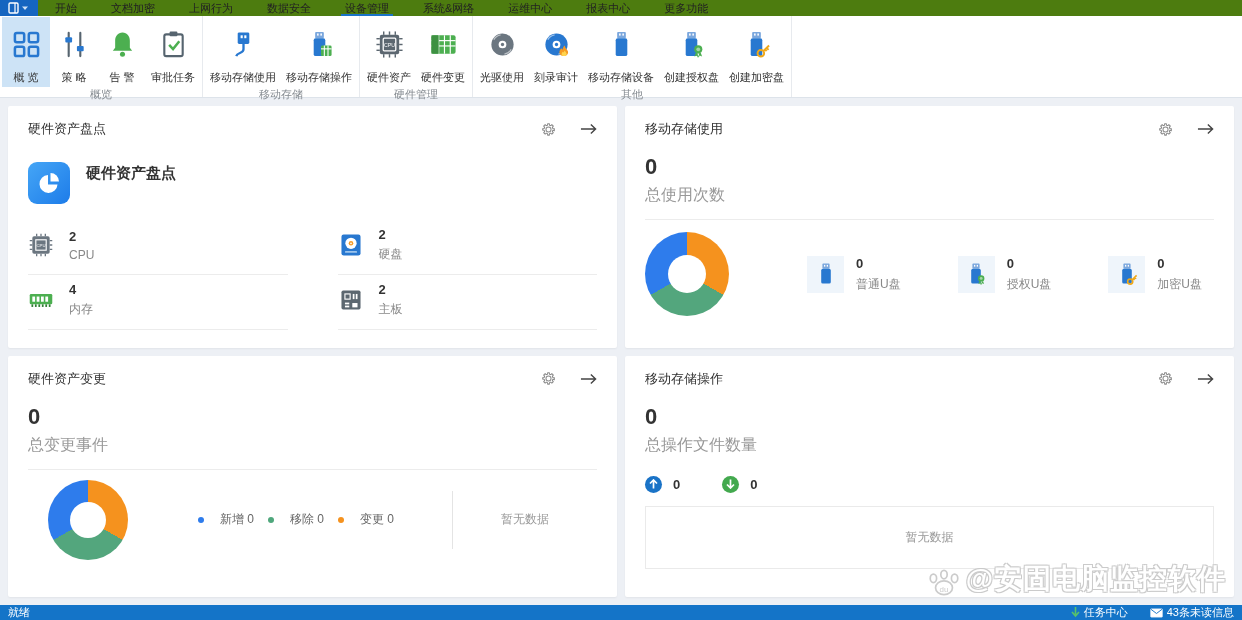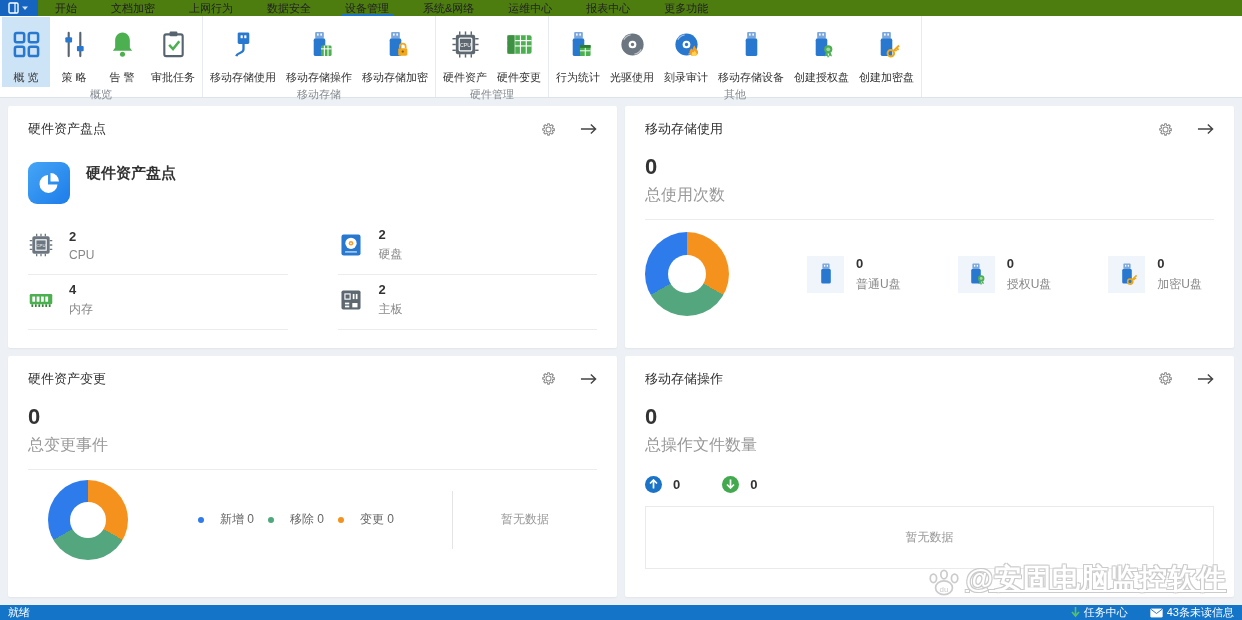--- a/index.html
+++ b/index.html
@@ -61,21 +61,21 @@
   .vdiv { width:1px; height:58px; background:#e4e4e4; margin-left:58px; }
   .empty-center { flex:1; text-align:center; font-size:12px; color:#999; }
   .op-arrows { display:flex; align-items:center; gap:42px; margin-top:20px; }
   .op-item { display:flex; align-items:center; gap:11px; font-size:13px; font-weight:bold; color:#333; }
   .circ { width:17px; height:17px; border-radius:50%; display:flex; align-items:center; justify-content:center; flex:0 0 auto; }
   .circ.up { background:#1a73c7; } .circ.down { background:#43a94e; }
   .empty-box { margin-top:13px; height:63px; border:1px solid #eaeaea; display:flex; align-items:center; justify-content:center; font-size:12px; color:#999; }
   
   .watermark { position:absolute; right:16px; bottom:22px; display:flex; align-items:flex-end; gap:4px; pointer-events:none; opacity:.95; }
   .watermark .wm-text { font-size:28px; font-weight:bold; color:#fff; letter-spacing:1px;
-     text-shadow:-1px -1px 0 #c9c9c9,1px -1px 0 #c9c9c9,-1px 1px 0 #c9c9c9,1px 1px 0 #c9c9c9;text-decoration:underline; }
+     text-shadow:-1px -1px 0 #c9c9c9,1px -1px 0 #c9c9c9,-1px 1px 0 #c9c9c9,1px 1px 0 #c9c9c9; }
   
   .statusbar { height:15px; background:#1474c8; color:#fff; font-size:11px; display:flex; align-items:center; justify-content:space-between; padding:0 8px; flex:0 0 auto; }
   .sb-right { display:flex; align-items:center; gap:6px; }
   .sb-item { display:flex; align-items:center; gap:4px; cursor:pointer; }
   .sb-gap { width:10px; }
   .hidden-defs { position:absolute; width:0; height:0; overflow:hidden; }
 </style>
 </head>
 <body>
 
@@ -178,29 +178,20 @@
           <use href="#sym-usb"></use>
           <rect x="16.5" y="16" width="11" height="11" rx="1.5" fill="#4caf50"></rect>
           <g stroke="#fff" stroke-width="1.1">
               <line x1="16.5" y1="19.5" x2="27.5" y2="19.5"></line>
               <line x1="20" y1="16" x2="20" y2="27"></line>
               <line x1="23.8" y1="16" x2="23.8" y2="27"></line>
             </g>
           </svg>
         <span>移动存储操作</span>
       </div>
-      <div class="ribbon-btn">
-        <svg class="ric" viewBox="0 0 30 30">
-          <use href="#sym-usb"></use>
-          <path d="M19.5 19v-2a3 3 0 0 1 6 0v2" fill="none" stroke="#f2a71c" stroke-width="1.8"></path>
-          <rect x="17.8" y="18.8" width="9.4" height="7.8" rx="1.4" fill="#f2a71c"></rect>
-          <circle cx="22.5" cy="22.3" r="1.2" fill="#8a5c00"></circle>
-          </svg>
-        <span>移动存储加密</span>
-      </div>
     </div>
     <div class="ribbon-group-label">移动存储</div>
   </div>
 
   <div class="ribbon-group">
     <div class="ribbon-btn-row">
       <div class="ribbon-btn">
         <svg class="ric" viewBox="0 0 30 30">
           <g stroke="#5c6770" stroke-width="1.5">
             <line x1="9" y1="1.5" x2="9" y2="5"></line>
@@ -235,32 +226,20 @@
           <rect x="2.5" y="5.5" width="7.5" height="19" fill="#3e9142"></rect>
           </svg>
         <span>硬件变更</span>
       </div>
     </div>
     <div class="ribbon-group-label">硬件管理</div>
   </div>
 
   <div class="ribbon-group">
     <div class="ribbon-btn-row">
-      <div class="ribbon-btn">
-        <svg class="ric" viewBox="0 0 30 30">
-          <use href="#sym-usb"></use>
-          <rect x="16.5" y="15.5" width="11" height="11.5" rx="1.2" fill="#4caf50"></rect>
-          <rect x="16.5" y="15.5" width="11" height="3" fill="#2e7d32"></rect>
-          <g stroke="#fff" stroke-width="1">
-              <line x1="16.5" y1="21.5" x2="27.5" y2="21.5"></line>
-              <line x1="22" y1="18.5" x2="22" y2="27"></line>
-            </g>
-          </svg>
-        <span>行为统计</span>
-      </div>
       <div class="ribbon-btn">
         <svg class="ric" viewBox="0 0 30 30" style="color:#6b7680">
           <use href="#sym-disc"></use>
           </svg>
         <span>光驱使用</span>
       </div>
       <div class="ribbon-btn">
         <svg class="ric" viewBox="0 0 30 30" style="color:#2878d0">
           <use href="#sym-disc"></use>
           <path d="M22.5 27c-2.8 0-4.5-1.8-4.5-4 0-1.8 1.2-2.8 2-4 .4 1 1.4 1.4 1.4 1.4 0-1.6.6-3.4 2.4-4.4-.2 1.6.6 2.6 1.6 3.8.9 1.1 1.6 2 1.6 3.2 0 2.2-1.7 4-4.5 4z" fill="#f59a23"></path>

